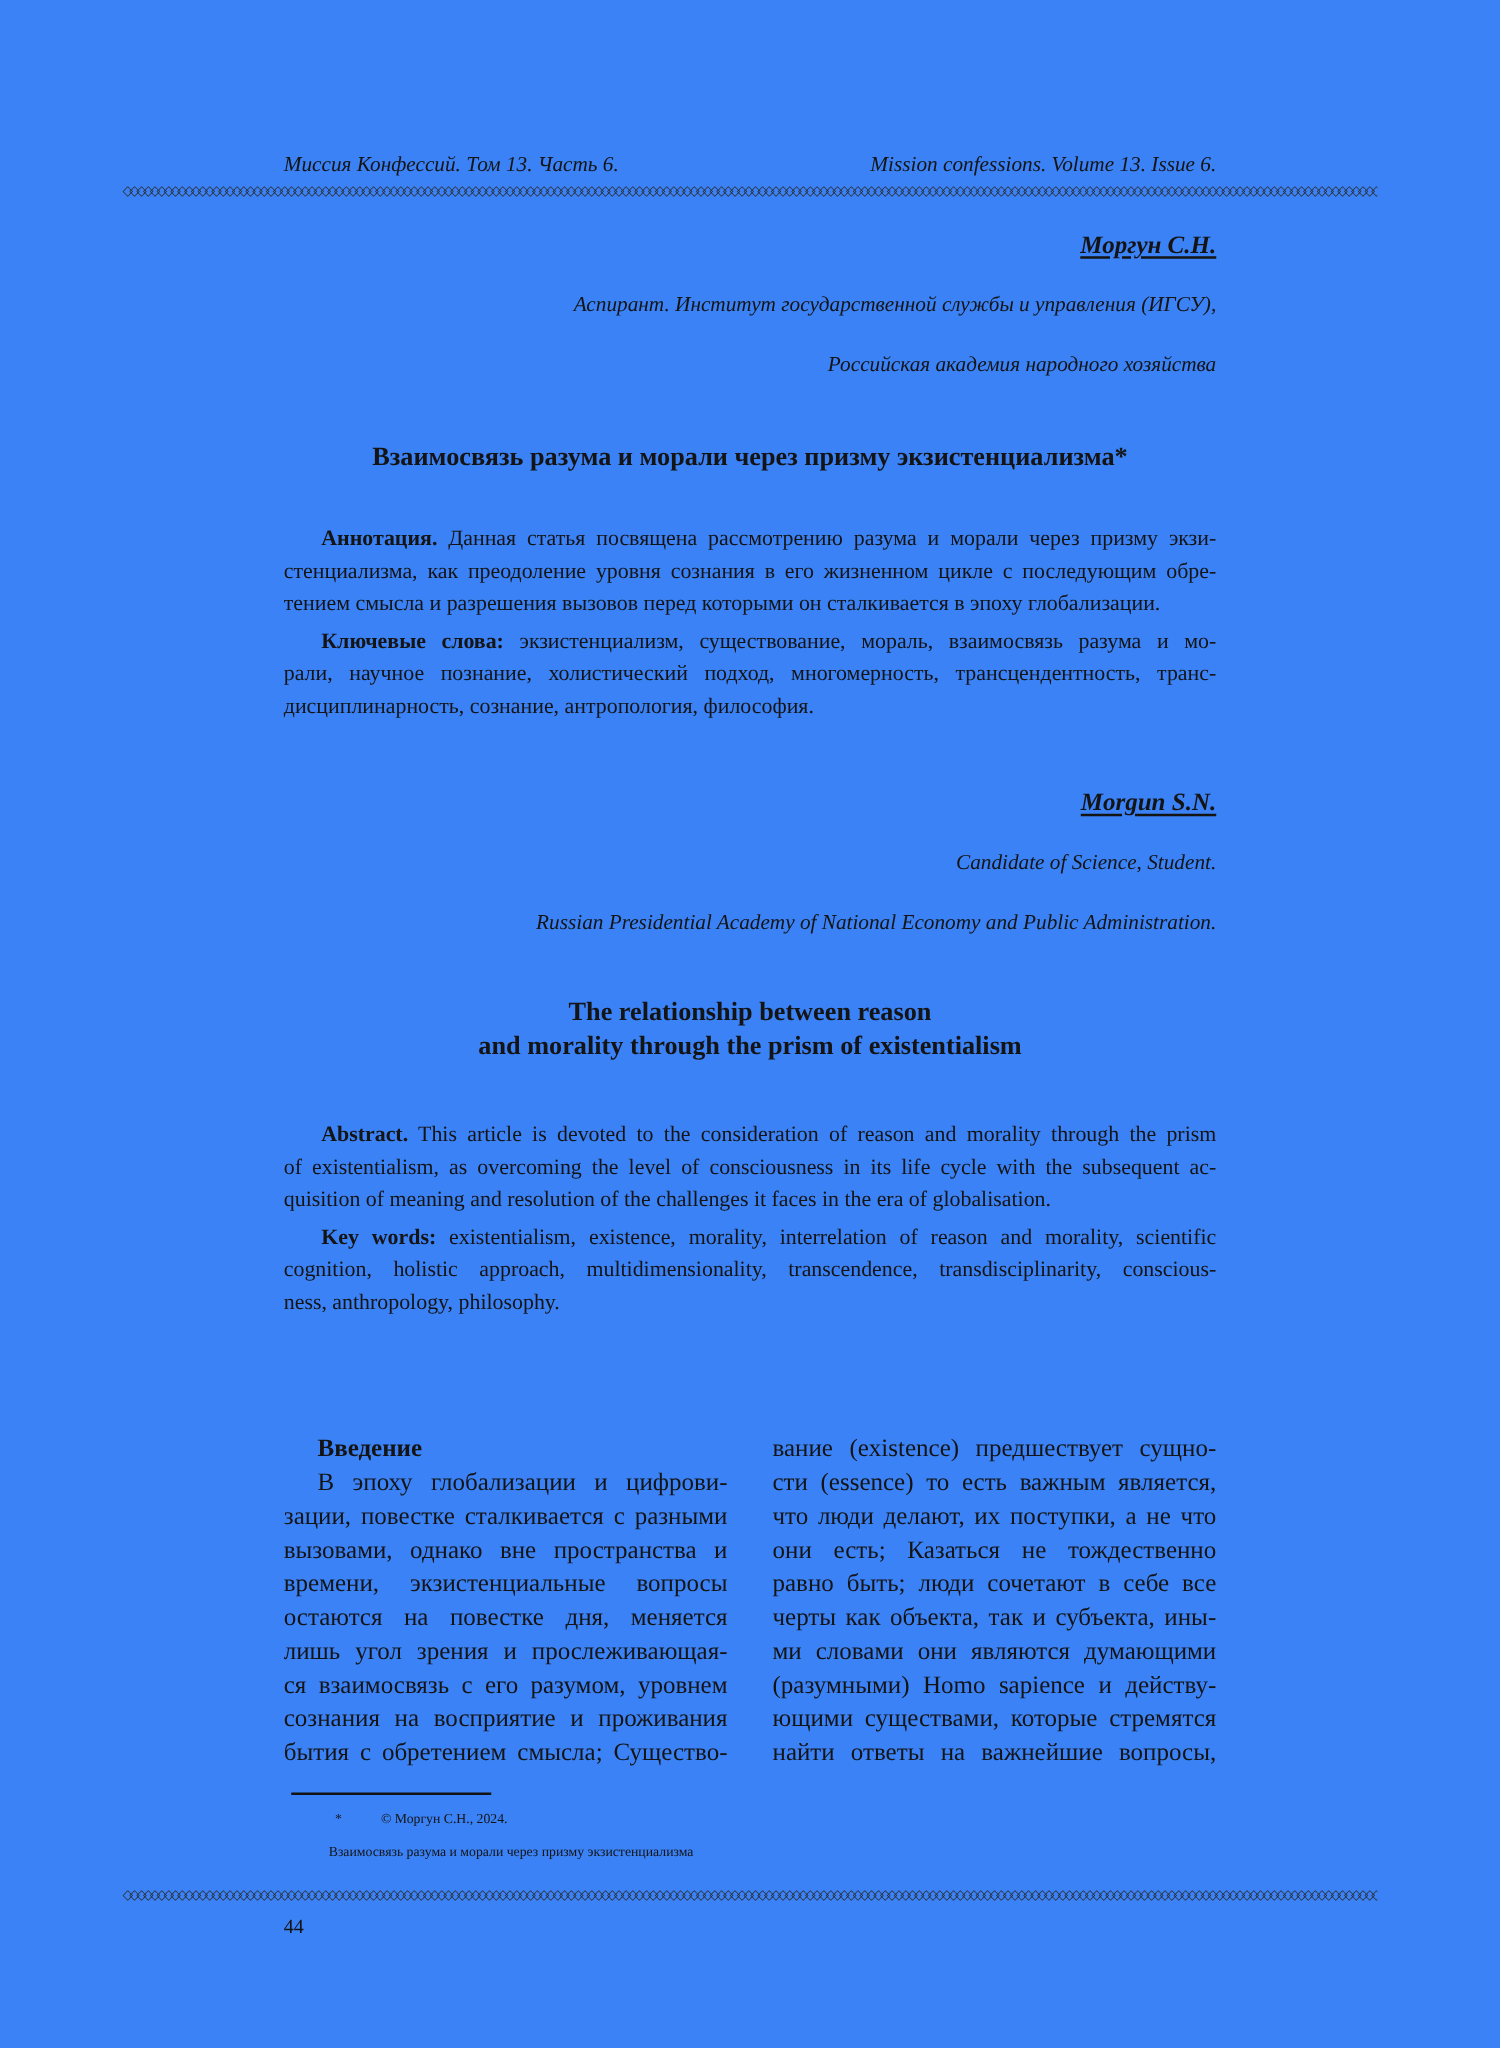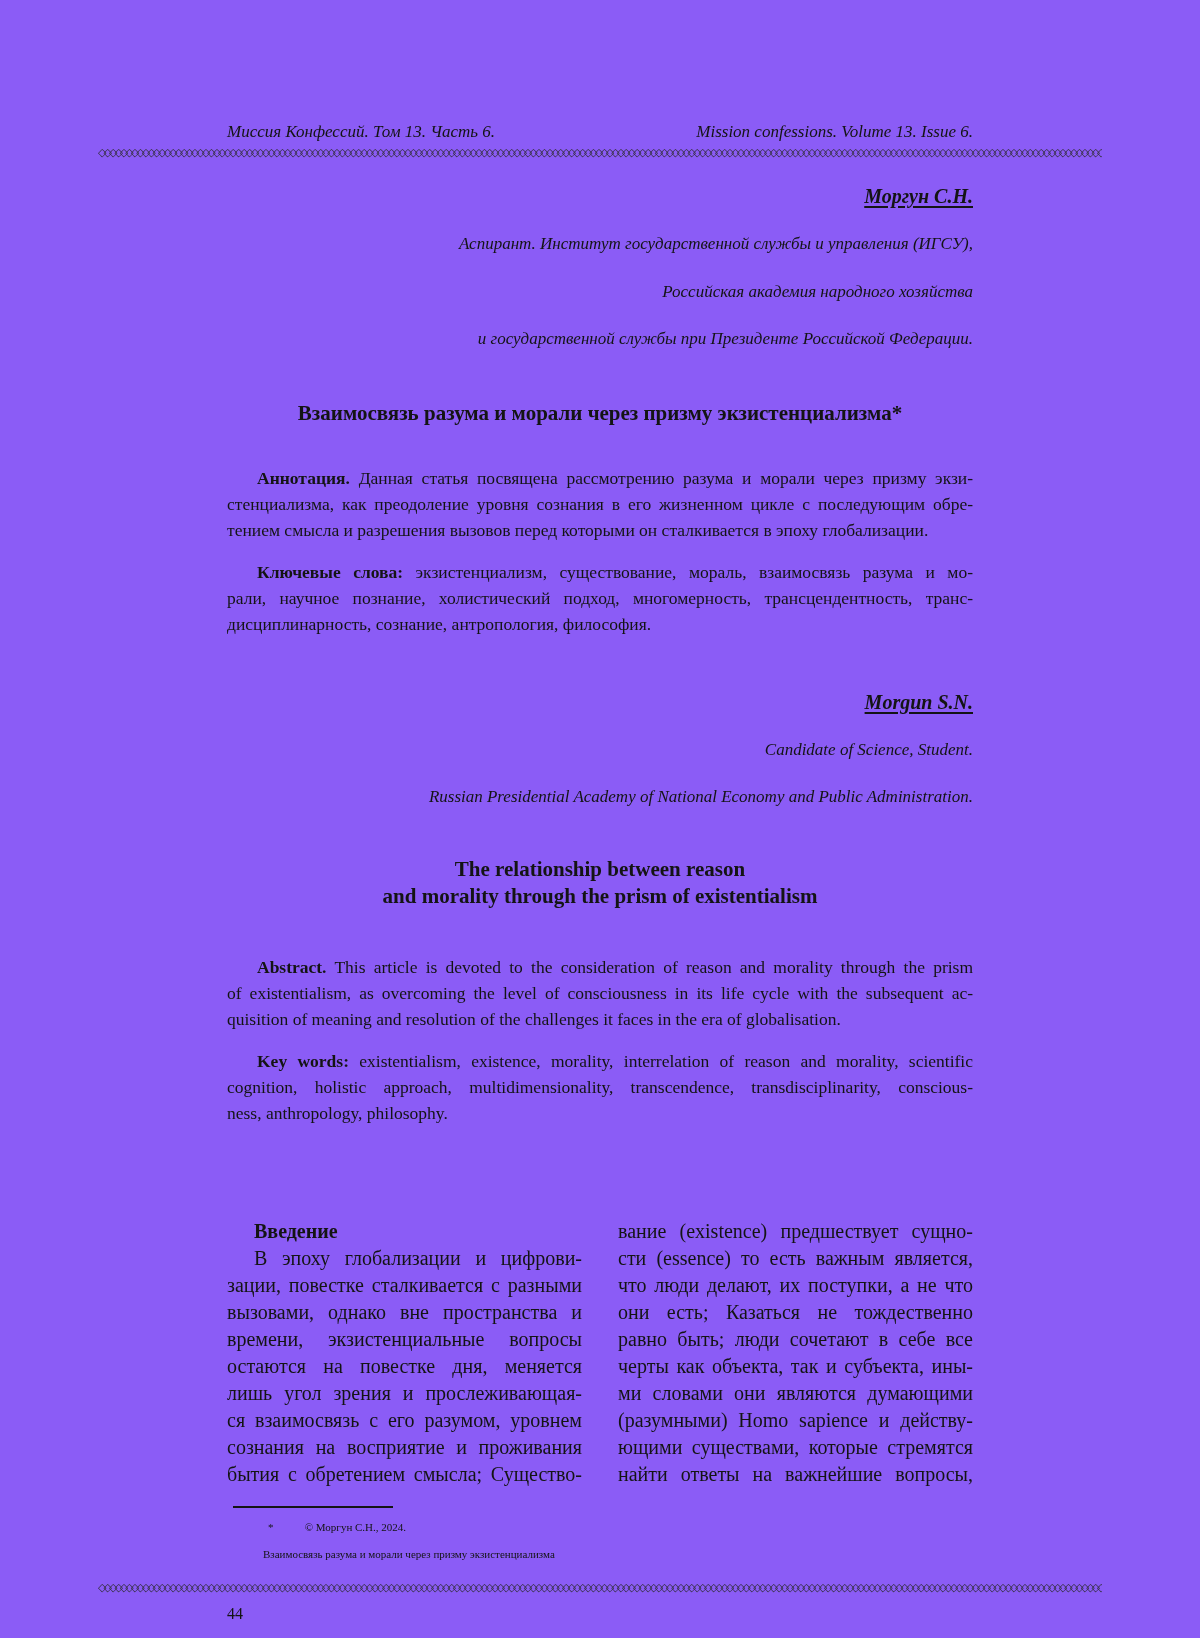--- a/index.html
+++ b/index.html
@@ -1,20 +1,20 @@
 <!DOCTYPE html>
 <html><head>
 <meta charset="utf-8">
 <style>
   html, body { margin: 0; padding: 0; background: #ffffff; }
   .page {
     position: relative;
     width: 1200px;
     height: 1638px;
-    background: #8b5cf6;
+    background: #3b82f6;
     color: #141414;
     font-family: "Liberation Serif", serif;
     overflow: hidden;
   }
   
   .header-row {
     margin: 122px 227px 5px 227px;
     display: flex;
     justify-content: space-between;
     font-style: italic;
@@ -52,21 +52,21 @@
     font-weight: bold;
     font-size: 21px;
     line-height: 27px;
   }
   .article-title-en { margin-top: 46px; }
   
   .tline { text-align: justify; text-align-last: justify; }
   .tline-last { text-align-last: left; }
   .justify-all .tline-last { text-align-last: justify; }
   .para {
-    margin: 16px 227px;
+    margin: 4px 227px;
     font-size: 17.5px;
   }
   .para .tline, .para .pfirst { line-height: 26px; }
   .para-first { margin-top: 38px; }
   .pfirst { text-indent: 30px; text-align: justify; text-align-last: justify; }
   .lead { font-weight: bold; }
   .para-en-first { margin-top: 44px; }
   
   .columns {
     margin: 92px 227px 0 227px;
@@ -104,21 +104,20 @@
     <span>Миссия Конфессий. Том 13. Часть 6.</span>
     <span>Mission confessions. Volume 13. Issue 6.</span>
   </div>
   <div class="chain">◇◇◇◇◇◇◇◇◇◇◇◇◇◇◇◇◇◇◇◇◇◇◇◇◇◇◇◇◇◇◇◇◇◇◇◇◇◇◇◇◇◇◇◇◇◇◇◇◇◇◇◇◇◇◇◇◇◇◇◇◇◇◇◇◇◇◇◇◇◇◇◇◇◇◇◇◇◇◇◇◇◇◇◇◇◇◇◇◇◇◇◇◇◇◇◇◇◇◇◇◇◇◇◇◇◇◇◇◇◇◇◇◇◇◇◇◇◇◇◇◇◇◇◇◇◇◇◇◇◇◇◇◇◇◇◇◇◇◇◇◇◇◇◇◇◇◇◇◇◇◇◇◇◇◇◇◇◇◇◇◇◇◇◇◇◇◇◇◇◇◇◇◇◇◇◇◇◇◇◇◇◇◇◇◇◇◇◇◇◇◇◇◇◇◇◇◇◇◇◇◇◇◇◇◇◇◇◇◇◇◇◇◇◇◇◇◇◇◇◇◇◇◇◇◇◇◇◇◇◇◇◇◇◇◇◇◇◇◇◇◇◇◇◇◇◇◇◇◇◇◇◇◇◇◇◇◇◇◇◇</div>
 
   <div class="author-block">
     <div class="author-name">Моргун С.Н.</div>
     <div class="affil lines-right">
         <div class="tline">Аспирант. Институт государственной службы и управления (ИГСУ),</div>
         <div class="tline">Российская академия народного хозяйства</div>
-        <div class="tline tline-last">и государственной службы при Президенте Российской Федерации.</div>
       </div>
   </div>
 
   <div class="article-title">Взаимосвязь разума и морали через призму экзистенциализма*</div>
 
   <div class="para para-first">
     <div class="pfirst">
       <b class="lead">Аннотация.</b>
       <span>Данная статья посвящена рассмотрению разума и морали через призму экзи-</span>
     </div>

